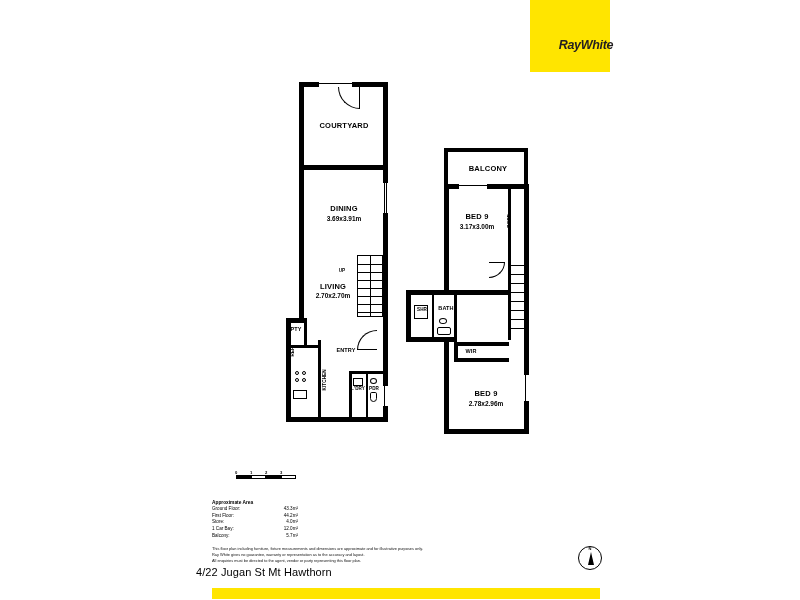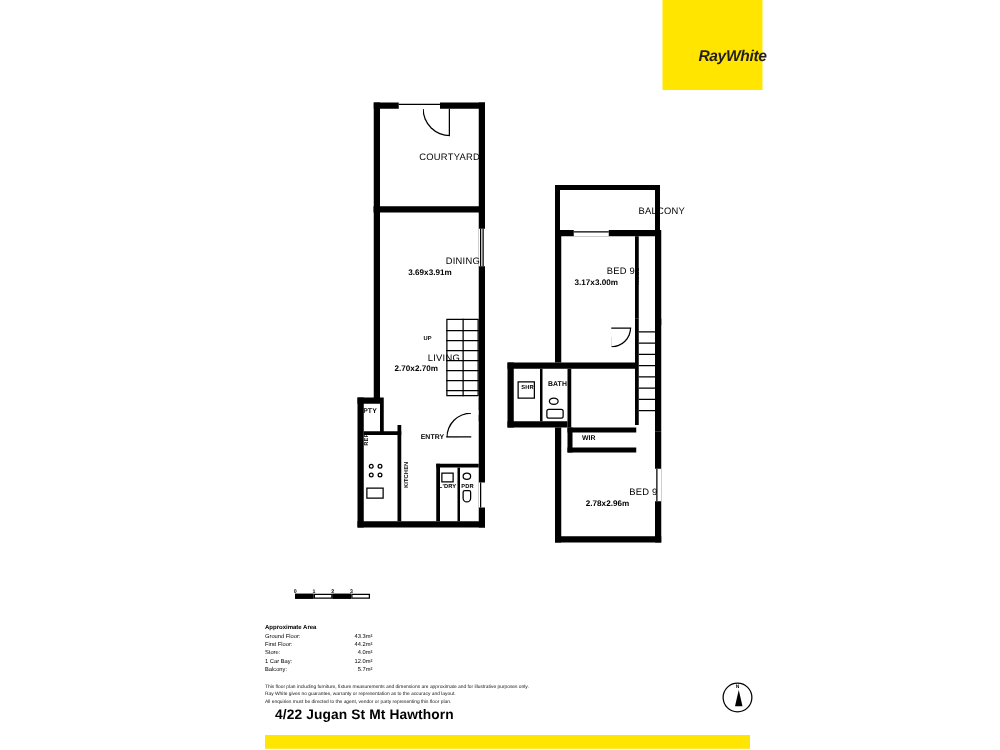--- a/index.html
+++ b/index.html
@@ -43,24 +43,24 @@
   .footer-bar {
     position: absolute;
     left: 212px;
     top: 588px;
     width: 388px;
     height: 11px;
     background: #ffe500;
   }
   .footer-title {
     position: absolute;
-    left: 220px;
+    left: 196px;
     top: 566px;
     font-size: 11px;
-    font-weight: bold;
+    font-weight: normal;
     color: #000;
     letter-spacing: 0.1px;
   }
 
   
   .plan {
     position: absolute;
     left: 0;
     top: 0;
     width: 800px;
@@ -91,23 +91,22 @@
   .lbl {
     position: absolute;
     text-align: center;
     font-family: "Liberation Sans", sans-serif;
     color: #000;
     line-height: 1.25;
     white-space: nowrap;
   }
   .lbl-room {
     font-size: 7.5px;
-    font-weight: normal;
+    font-weight: bold;
     letter-spacing: 0.2px;
-    text-align: right;
   }
   .lbl-dim {
     font-size: 6.5px;
     font-weight: bold;
   }
   .lbl-sm {
     font-size: 5.5px;
     font-weight: bold;
     letter-spacing: 0.1px;
   }
@@ -344,21 +343,21 @@
   <div class="wall" style="left:454px; top:342px; width:55px; height:4px;"></div>
   <div class="wall" style="left:454px; top:342px; width:4px; height:20px;"></div>
   <div class="wall" style="left:454px; top:358px; width:55px; height:4px;"></div>
 
   <div class="wall" style="left:444px; top:342px; width:5px; height:92px;"></div>
   <div class="wall" style="left:444px; top:429px; width:85px; height:5px;"></div>
   <div class="wall" style="left:524px; top:345px; width:5px; height:89px;"></div>
   <div class="fill-white" style="left:524px; top:375px; width:5px; height:26px;"></div>
   <div class="thin" style="left:525px; top:375px; width:1px; height:26px;"></div>
 
-  <div class="lbl lbl-room" style="left:448px; top:164px; width:80px;padding-left:20px;">BALCONY</div>
+  <div class="lbl lbl-room" style="left:448px; top:164px; width:80px;">BALCONY</div>
   <div class="lbl lbl-room" style="left:446px; top:212px; width:62px;">BED 9</div>
   <div class="lbl lbl-dim" style="left:446px; top:223px; width:62px;">3.17x3.00m</div>
   <div class="lbl lbl-xs rot90" style="left:500px; top:218px; width:20px;">ROBE</div>
   <div class="lbl lbl-sm" style="left:434px; top:305px; width:24px;">BATH</div>
   <div class="lbl lbl-xs" style="left:413px; top:307px; width:18px;">SHR</div>
   <div class="lbl lbl-sm" style="left:458px; top:348px; width:26px;">WIR</div>
   <div class="lbl lbl-room" style="left:446px; top:389px; width:80px;">BED 9</div>
   <div class="lbl lbl-dim" style="left:446px; top:400px; width:80px;">2.78x2.96m</div>
 
 </div>

